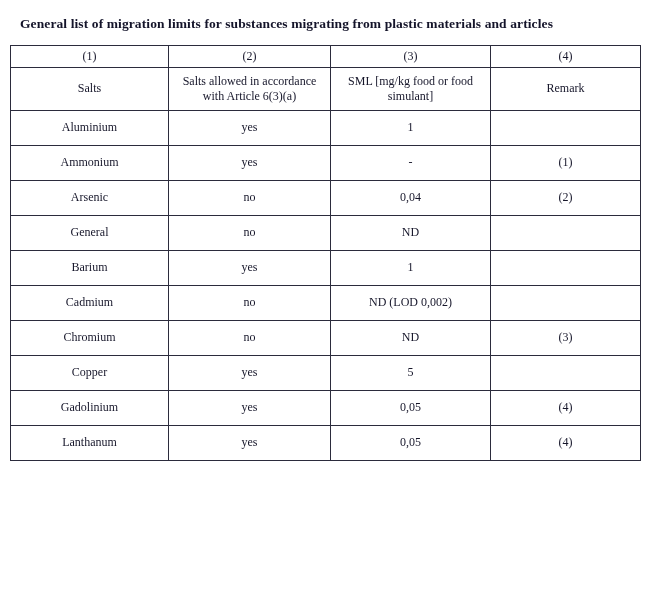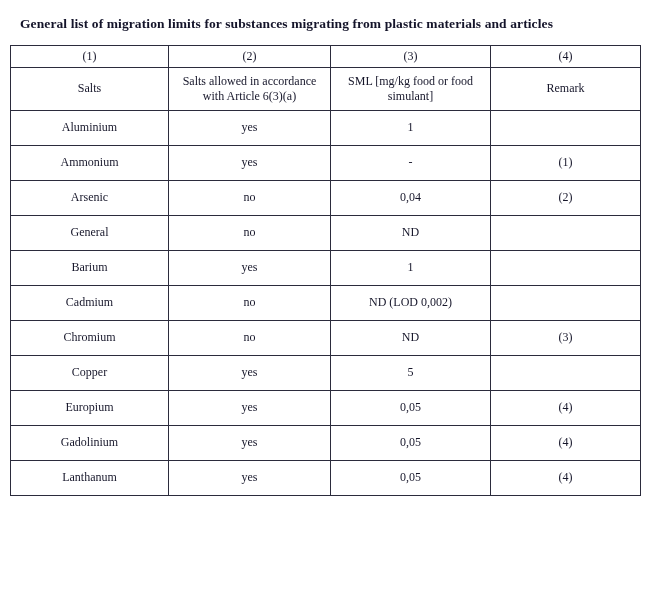--- a/index.html
+++ b/index.html
@@ -146,26 +146,20 @@
         <td>ND</td>
         <td>(3)</td>
       </tr>
       <tr class="data-row">
         <td>Copper</td>
         <td>yes</td>
         <td>5</td>
         <td></td>
       </tr>
       <tr class="data-row">
-        <td>Europium</td>
-        <td>yes</td>
-        <td>0,05</td>
-        <td>(4)</td>
-      </tr>
-      <tr class="data-row">
         <td>Gadolinium</td>
         <td>yes</td>
         <td>0,05</td>
         <td>(4)</td>
       </tr>
       <tr class="data-row">
         <td>Lanthanum</td>
         <td>yes</td>
         <td>0,05</td>
         <td>(4)</td>

